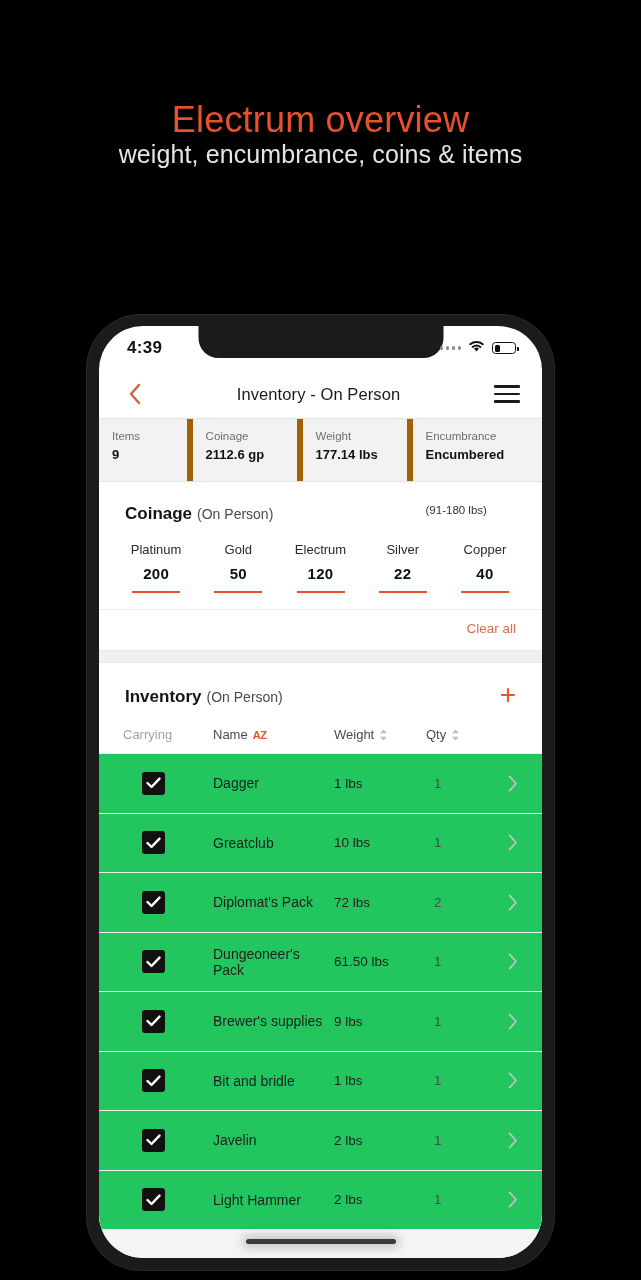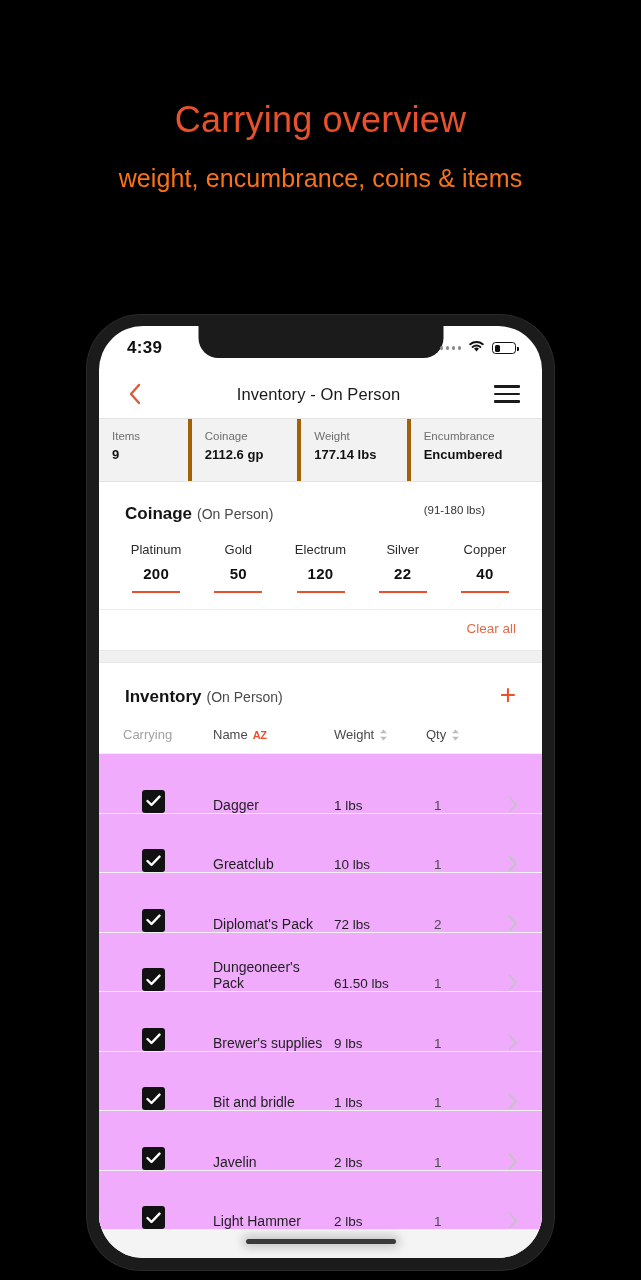--- a/index.html
+++ b/index.html
@@ -15,24 +15,23 @@
     padding-top: 100px;
   }
   .promo-title {
     color: #E8512B;
     font-size: 36px;
     font-weight: 400;
     letter-spacing: 0.2px;
     line-height: 1.1;
   }
   .promo-sub {
-    color: #f97316;
+    color: #e5e5e5;
     font-size: 25px;
     font-weight: 400;
-    margin-top: 24px;
     letter-spacing: 0.1px;
   }
 
   
   .phone {
     position: absolute;
     left: 87px;
     top: 315px;
     width: 467px;
     height: 955px;
@@ -136,21 +135,21 @@
   .summary {
     display: flex;
     background: #F2F2F2;
     border-top: 1px solid #e3e3e3;
     border-bottom: 1px solid #e3e3e3;
     height: 64px;
   }
   .sum-cell {
     flex: 1;
     padding: 10px 0 0 13px;
-    border-right: 4px solid #a16207;
+    border-right: 6px solid #a16207;
   }
   .sum-cell:last-child { border-right: none; flex: 1.28; }
   .sum-cell:first-child { flex: 0.82; }
   .sum-label { font-size: 11.5px; color: #6e6e6e; line-height: 1.3; }
   .sum-value { font-size: 13px; color: #121212; font-weight: bold; margin-top: 3px; line-height: 1.25; }
   .sum-sub { font-size: 11.5px; color: #333; line-height: 1.3; margin-top: 40px; }
 
   
   .body-scroll { background: #F4F4F4; height: calc(100% - 44px - 48px - 64px); overflow: hidden; }
   .card { background: #ffffff; }
@@ -193,25 +192,25 @@
   .th-weight { width: 92px; }
   .th-qty { width: 66px; }
   .th-chev { width: 26px; }
   .az {
     color: #E8512B; font-size: 11px; font-weight: bold; letter-spacing: -0.5px;
   }
   .sorticon { display: inline-flex; flex-direction: column; gap: 1px; color: #b5b5b5; line-height: 0; }
 
   .row {
     display: flex;
-    align-items: flex-end;
+    align-items: center;
     padding: 0 24px;
     height: 59.5px;
     border-bottom: 1px solid #f0f0f0;
-    background: #f0abfc;
+    background: #22c55e;
   }
   .cell-check { width: 90px; }
   .cbox {
     width: 23px; height: 23px;
     background: #111111;
     border-radius: 3px;
     display: flex; align-items: center; justify-content: center;
     margin-left: 19px;
   }
   .cbox svg { display: block; }
@@ -228,21 +227,21 @@
     background: #3a3a3a;
     border-radius: 3px;
     z-index: 30;
     box-shadow: 0 0 10px 4px rgba(0,0,0,0.18);
   }
 </style>
 </head>
 <body>
 
 <div class="promo">
-  <div class="promo-title">Carrying overview</div>
+  <div class="promo-title">Electrum overview</div>
   <div class="promo-sub">weight, encumbrance, coins &amp; items</div>
 </div>
 
 <div class="phone">
   <div class="screen">
     <div class="notch"></div>
 
     <div class="statusbar">
       <div class="clock">4:39</div>
       <div class="status-right">

